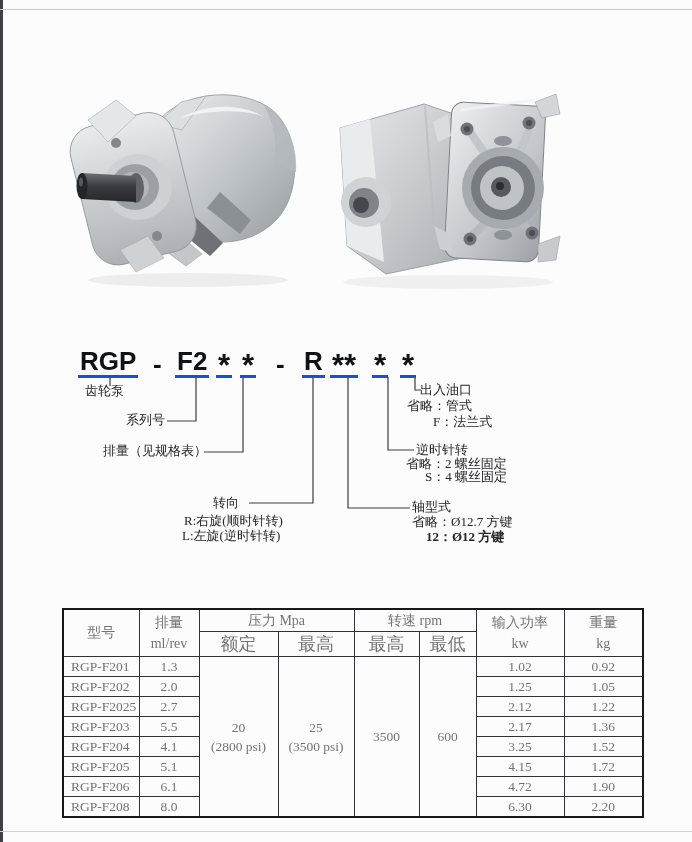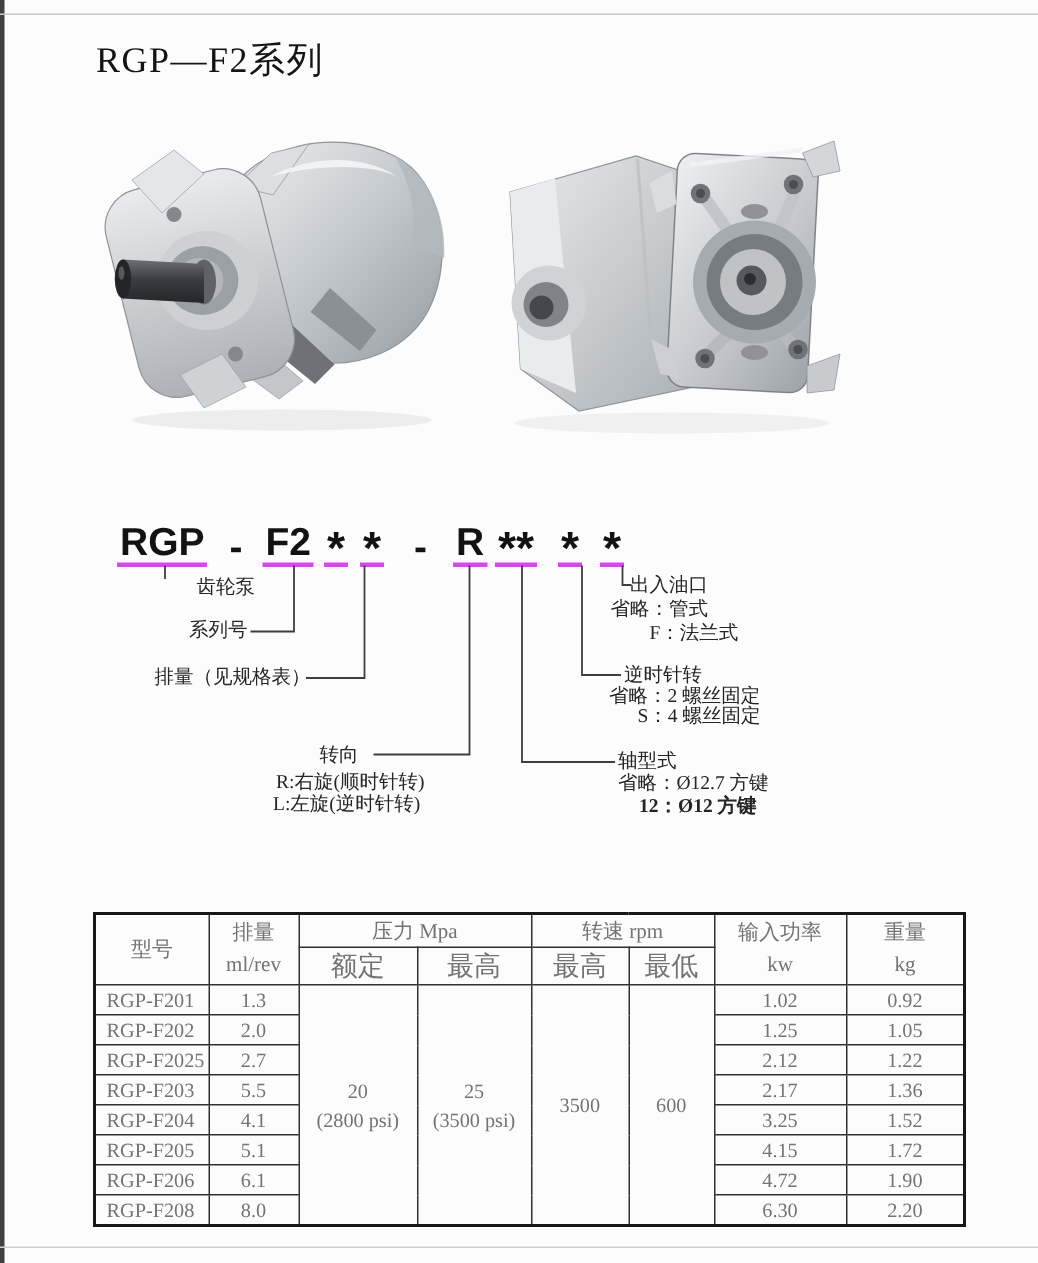--- a/index.html
+++ b/index.html
@@ -20,37 +20,37 @@
   .photo-left  { left:60px; top:88px; }
   .photo-right { left:330px; top:84px; }
 
   
   .code {
     position:absolute; left:0; top:343px; width:692px; height:37px;
     font-family:"Liberation Sans", sans-serif; font-weight:bold;
     font-size:26px; color:#111214;
   }
   .code .seg { position:absolute; bottom:2px; line-height:28px; }
-  .code .seg.u { border-bottom:3px solid #d946ef; padding:0 2px 0 2px; }
+  .code .seg.u { border-bottom:3px solid #1d4ed8; padding:0 2px 0 2px; }
   .code .seg .glyph { display:inline-block; font-size:31px; line-height:20px; transform:translateY(6px); }
   .code .seg:nth-of-type(1){ left:78px; }
   .code .seg:nth-of-type(2){ left:153px; }
   .code .seg:nth-of-type(3){ left:175px; }
   .code .seg:nth-of-type(4){ left:216px; }
   .code .seg:nth-of-type(5){ left:240px; }
   .code .seg:nth-of-type(6){ left:276px; }
   .code .seg:nth-of-type(7){ left:302px; }
   .code .seg:nth-of-type(8){ left:330px; }
   .code .seg:nth-of-type(9){ left:372px; }
   .code .seg:nth-of-type(10){ left:400px; }
 
   .lines { position:absolute; left:0; top:340px; }
 
   .callout { position:absolute; font-size:13px; line-height:14px; color:#242527; white-space:nowrap; }
-  #co-pump        { left:85px;  top:384px;margin-left:46px; }
+  #co-pump        { left:85px;  top:384px; }
   #co-series      { left:126px; top:413px; }
   #co-disp        { left:103px; top:444px; }
   #co-rot-title   { left:213px; top:496px; }
   #co-rot-r       { left:184px; top:514px; }
   #co-rot-l       { left:182px; top:529px; }
   #co-port-title  { left:420px; top:383px; }
   #co-port-d      { left:407px; top:399px; }
   #co-port-f      { left:433px; top:415px; }
   #co-flg-title   { left:416px; top:443px; }
   #co-flg-d       { left:406px; top:457px; }
@@ -78,21 +78,20 @@
   table.spec td.merged { line-height:19px; }
 </style>
 </head>
 <body>
 
 <div class="page">
   <div class="edge-left"></div>
   <div class="edge-top"></div>
   <div class="edge-bottom"></div>
 
-  <div class="title">RGP—F2系列</div>
 
   <svg class="photo photo-left" width="272" height="226" viewBox="0 0 272 226">
     <defs>
       <linearGradient id="lpBody" x1="0" y1="0" x2="1" y2="1">
         <stop offset="0" stop-color="#eef0f2"></stop>
           <stop offset="0.55" stop-color="#bfc4c8"></stop>
           <stop offset="1" stop-color="#979ca1"></stop>
       </linearGradient>
       <linearGradient id="lpPlate" x1="0" y1="0" x2="0" y2="1">
         <stop offset="0" stop-color="#e9ebed"></stop>

